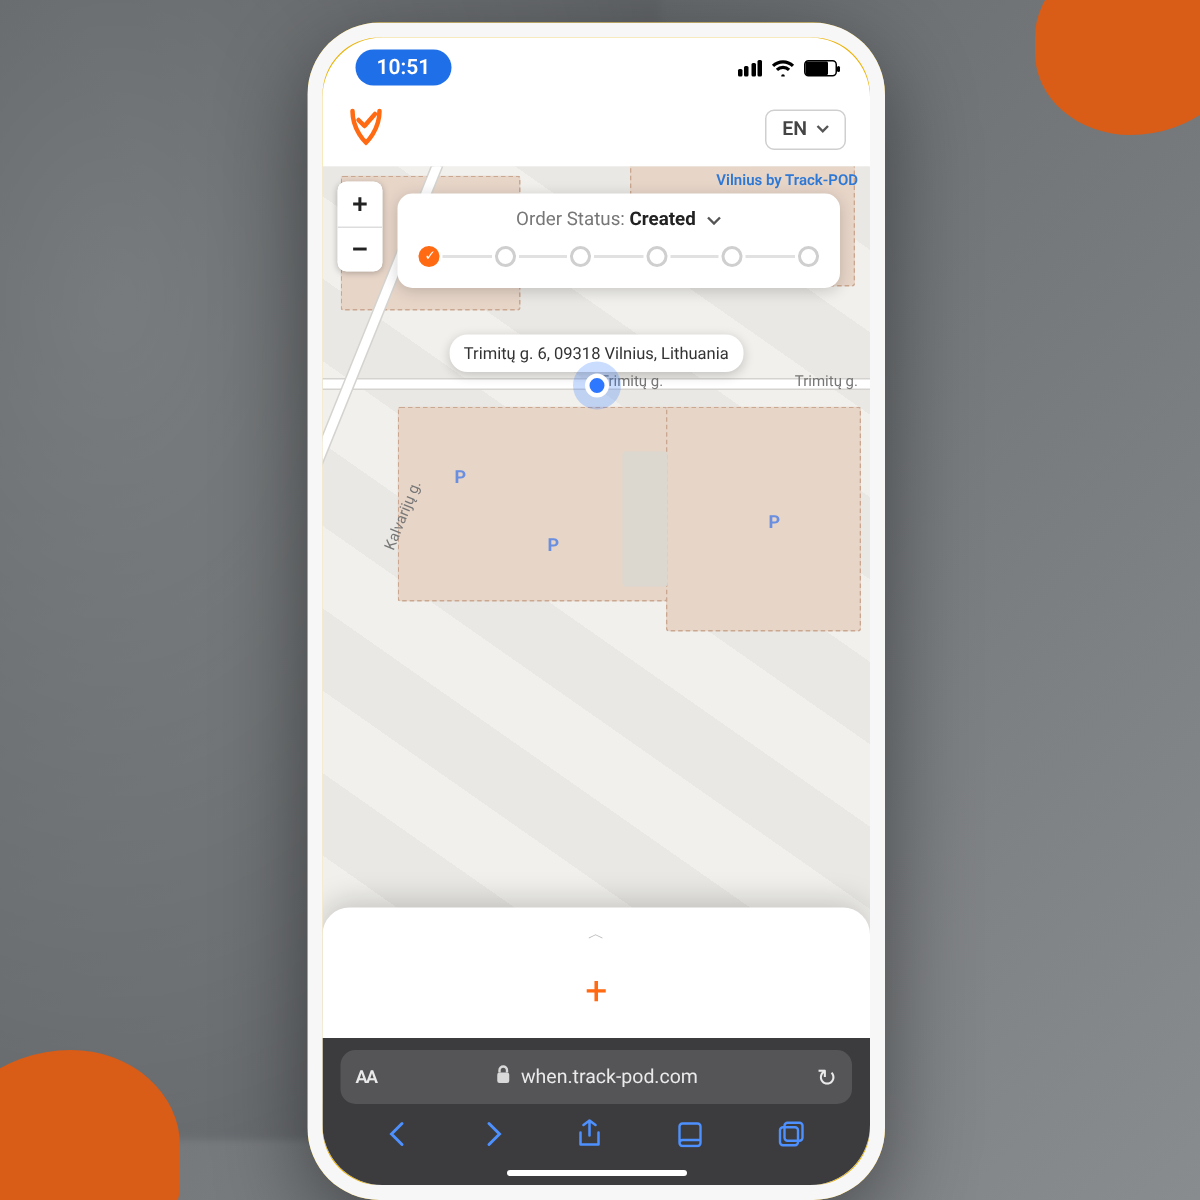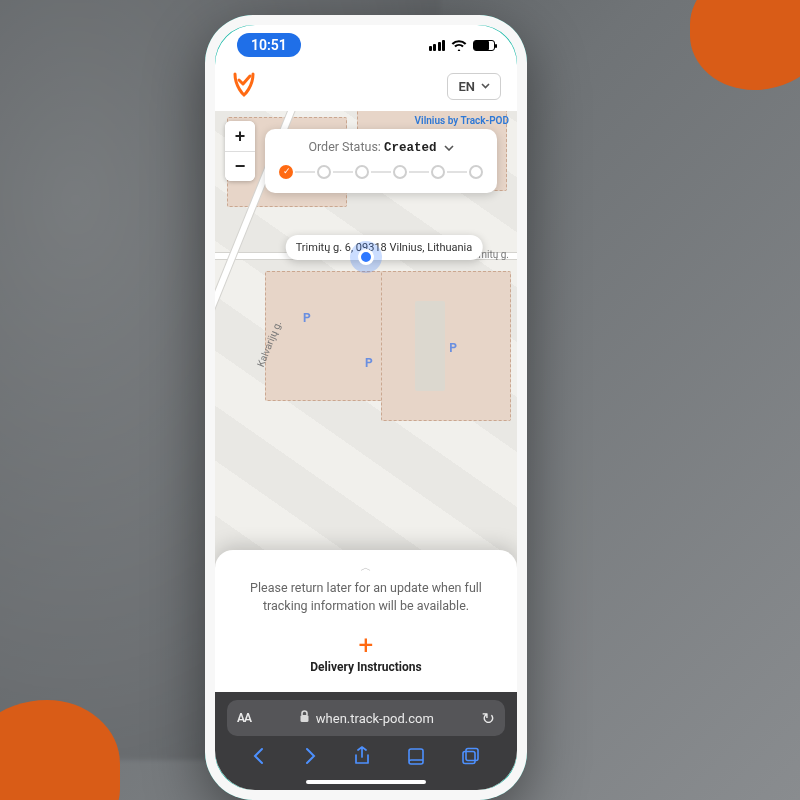--- a/index.html
+++ b/index.html
@@ -25,22 +25,22 @@
     background:#d95c17; border-radius:50% 40% 60% 50%;
   }
   .blob-bl{
     position:absolute; bottom:-40px; left:-40px; width:160px; height:140px;
     background:#d95c17; border-radius:60% 50% 40% 50%;
   }
 
   
   .phone {
     position:absolute; left:205px; top:15px;
-    width:322px; height:785px;
-    background:#14b8a6;
+    width:385px; height:785px;
+    background:#eab308;
     border-radius:48px;
     box-shadow: 0 20px 60px rgba(0,0,0,.45), inset 0 0 0 10px #f7f7f7;
     overflow:hidden;
   }
 
   .screen{
     position:absolute; left:10px; right:10px; top:10px; bottom:10px;
     border-radius:40px; overflow:hidden; background:#fff;
     display:flex; flex-direction:column;
   }
@@ -120,32 +120,32 @@
     cursor:pointer; color:#222;
   }
   .zoom button + button{border-top:1px solid #ddd;}
 
   .status-card{
     position:absolute; left:50px; right:20px; top:18px;
     background:#fff; border-radius:10px; box-shadow:0 2px 10px rgba(0,0,0,.18);
     padding:10px 14px 14px;
   }
   .status-line{font-size:12.5px; color:#777; text-align:center;}
-  .status-line b{color:#222; font-weight:700;font-family:Liberation Mono, monospace;}
+  .status-line b{color:#222; font-weight:700;}
   .chev-s{display:inline-block;margin-left:4px;}
   .steps{display:flex; align-items:center; justify-content:space-between; margin-top:10px;}
   .step{width:14px;height:14px;border:2px solid #cfcfcf;border-radius:50%;background:#fff;}
   .step.done{background:#ff6a13;border-color:#ff6a13;position:relative;}
   .step.done::after{content:"✓";color:#fff;font-size:9px;position:absolute;left:2px;top:-1px;}
   .step-line{flex:1;height:2px;background:#e1e1e1;margin:0 2px;}
 
   .addr-pill{
-    position:absolute; left:50%; top:124px; transform:translateX(-50%);
+    position:absolute; left:50%; top:112px; transform:translateX(-50%);
     background:#fff; border-radius:12px; padding:6px 10px; font-size:11px;
-    box-shadow:0 2px 8px rgba(0,0,0,.2); white-space:nowrap; color:#333;margin-left:18px;
+    box-shadow:0 2px 8px rgba(0,0,0,.2); white-space:nowrap; color:#333;
   }
   .loc-dot{
     position:absolute; left:50%; top:146px; transform:translate(-50%,-50%);
     width:16px;height:16px;background:#2e78ff;border:3px solid #fff;border-radius:50%;
     box-shadow:0 0 0 8px rgba(46,120,255,.25);
   }
 
   
   .sheet{
     position:absolute; left:0; right:0; bottom:98px;
@@ -274,24 +274,22 @@
             <span class="step-line"></span>
           <span class="step"></span>
         </div>
       </div>
 
       <div class="addr-pill">Trimitų g. 6, 09318 Vilnius, Lithuania</div>
       <div class="loc-dot"></div>
 
       <div class="sheet">
         <div class="grip">︿</div>
-        <p>Please return later for an update when full tracking information will be available.</p>
         <div class="instr">
           <div class="plus">+</div>
-          <div class="lbl">Delivery Instructions</div>
         </div>
       </div>
     </div>
 
     <div class="safari">
       <div class="urlbar">
         <span class="aa">AA</span>
         <span class="lock">
           <span>
             <svg width="11" height="13" viewBox="0 0 11 13">

